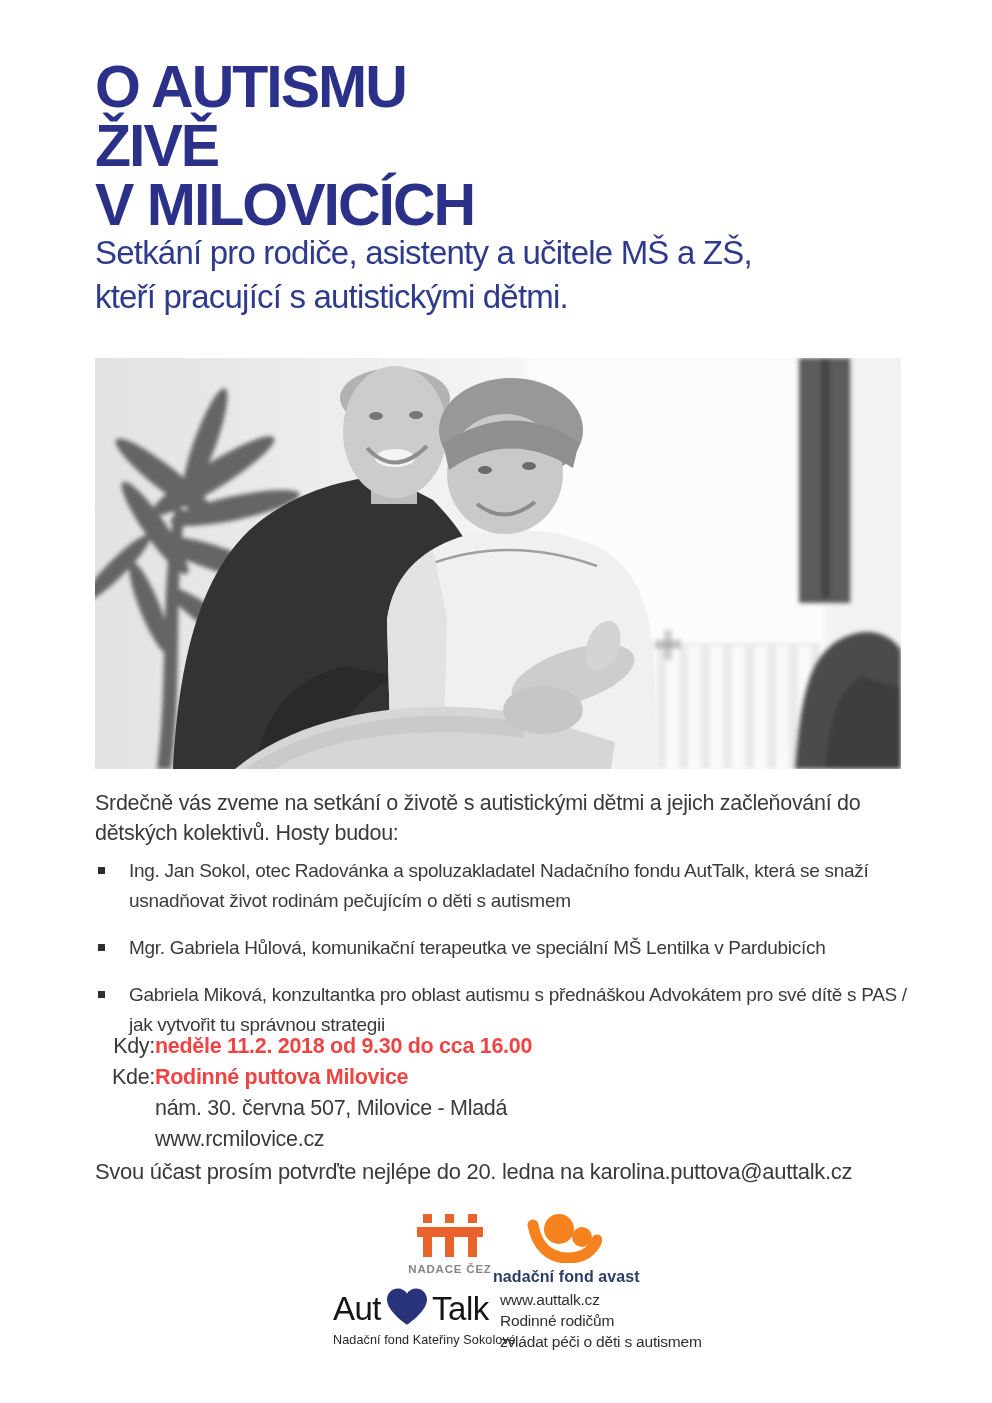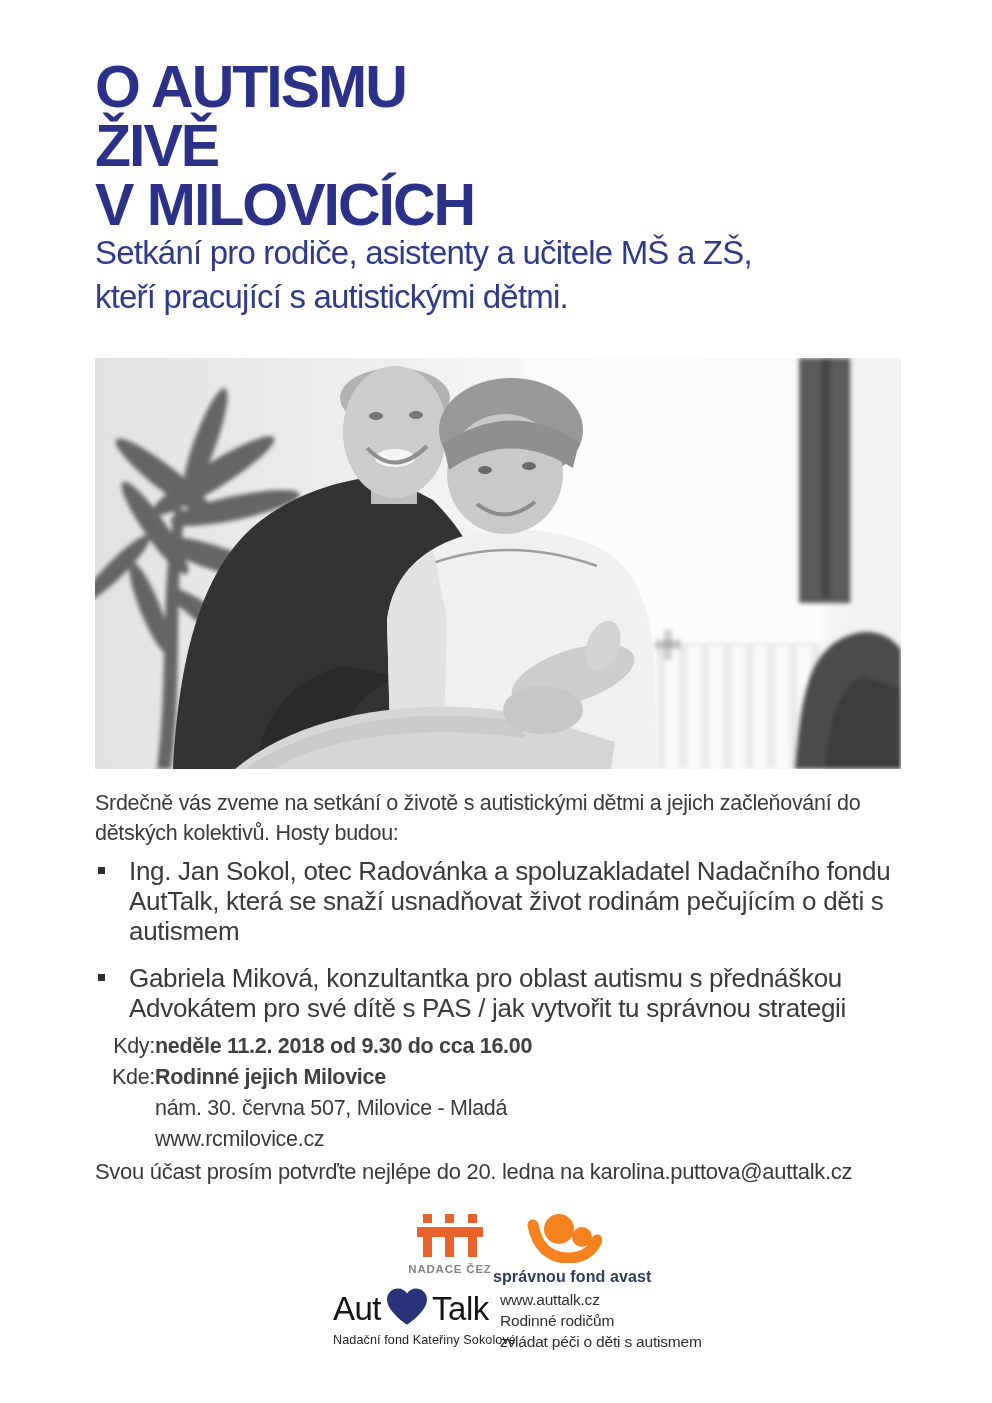--- a/index.html
+++ b/index.html
@@ -24,30 +24,30 @@
   
   .photo { position:absolute; left:95px; top:358px; width:806px; height:411px; overflow:hidden; }
 
   
   .intro {
     position:absolute; left:95px; top:788px; width:790px;
     color:#3a3a3a; font-size:21.5px; line-height:30px; letter-spacing:-0.3px;
   }
   .bullets { position:absolute; left:95px; top:856px; width:812px; }
   .bullet-item { display:flex; margin-bottom:17px; color:#3a3a3a;
-    font-size:26px; line-height:30px; letter-spacing:-0.3px; }
+    font-size:19px; line-height:30px; letter-spacing:-0.3px; }
   .bullet-square {
     flex:0 0 auto; width:7px; height:7px; background:#2e2e2e; margin:11px 24px 0 3px;
   }
 
   
   .schedule { position:absolute; left:95px; top:1031px; font-size:21.5px; line-height:31px; letter-spacing:-0.3px; }
   .sched-row { display:flex;text-align:right; }
   .sched-label { width:60px; color:#3a3a3a; }
-  .sched-value { color:#404040; font-weight:700; }
+  .sched-value { color:#ef4444; font-weight:700; }
   .sched-plain { color:#3a3a3a; font-weight:400; }
   .rsvp {
     position:absolute; left:95px; top:1157px; width:820px;
     color:#3a3a3a; font-size:22px; line-height:30px; letter-spacing:-0.3px;
   }
 
   
   .cez-logo { position:absolute; left:398px; top:1214px; width:104px; text-align:center; }
   .cez-icon { width:66px; height:44px; margin:0 auto; position:relative; }
   .cez-dot  { position:absolute; top:0; width:9px; height:9px; background:#e8622c; }
@@ -186,32 +186,36 @@
 
   <div class="intro">Srdečně vás zveme na setkání o životě s autistickými dětmi a jejich začleňování do dětských kolektivů. Hosty budou:</div>
 
   <div class="bullets">
     <div class="bullet-item">
       <span class="bullet-square"></span>
       <span>Ing. Jan Sokol, otec Radovánka a spoluzakladatel Nadačního fondu AutTalk, která se snaží usnadňovat život rodinám pečujícím o děti s autismem</span>
     </div>
     <div class="bullet-item">
       <span class="bullet-square"></span>
+      <span>Mgr. Gabriela Hůlová, komunikační terapeutka ve speciální MŠ Lentilka v Pardubicích</span>
+    </div>
+    <div class="bullet-item">
+      <span class="bullet-square"></span>
       <span>Gabriela Miková, konzultantka pro oblast autismu s přednáškou Advokátem pro své dítě s PAS / jak vytvořit tu  správnou strategii</span>
     </div>
   </div>
 
   <div class="schedule">
     <div class="sched-row">
       <span class="sched-label">Kdy:</span>
       <span class="sched-value">neděle 11.2. 2018 od 9.30 do cca 16.00</span>
     </div>
     <div class="sched-row">
       <span class="sched-label">Kde:</span>
-      <span class="sched-value">Rodinné jejich Milovice</span>
+      <span class="sched-value">Rodinné puttova Milovice</span>
     </div>
     <div class="sched-row">
       <span class="sched-label"></span>
       <span class="sched-plain">nám. 30. června 507, Milovice - Mladá</span>
     </div>
     <div class="sched-row">
       <span class="sched-label"></span>
       <span class="sched-plain">www.rcmilovice.cz</span>
     </div>
   </div>
@@ -232,21 +236,21 @@
   </div>
 
   <div class="avast-logo">
     <svg width="78" height="52" viewBox="0 0 78 52">
       <g fill="#f5821f" stroke="none">
         <circle cx="35" cy="18" r="15"></circle>
         <circle cx="58" cy="26" r="10"></circle>
       </g>
       <path d="M9,14 C13,36 26,46 42,47 C58,48 69,40 73,29" stroke="#f5821f" stroke-width="11" stroke-linecap="round" fill="none"></path>
     </svg>
-    <div class="avast-label">správnou fond avast</div>
+    <div class="avast-label">nadační fond avast</div>
   </div>
 
   <div class="auttalk-logo">
     <div class="auttalk-main">
       <span>Aut</span>
       <svg class="auttalk-heart" width="40" height="37" viewBox="0 0 32 29">
         <path d="M16 29 C16 29 0 18.6 0 8.8 C0 3.9 3.9 0 8.8 0 C11.9 0 14.6 1.6 16 4 C17.4 1.6 20.1 0 23.2 0 C28.1 0 32 3.9 32 8.8 C32 18.6 16 29 16 29 Z" fill="#28337a"></path>
       </svg>
       <span>Talk</span>
     </div>

